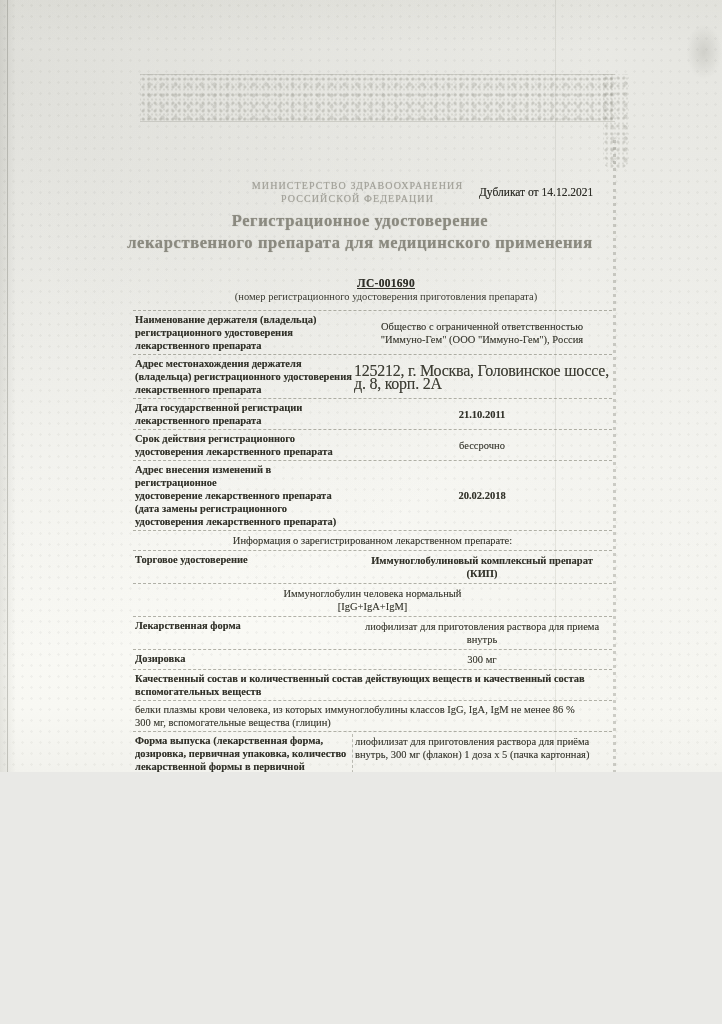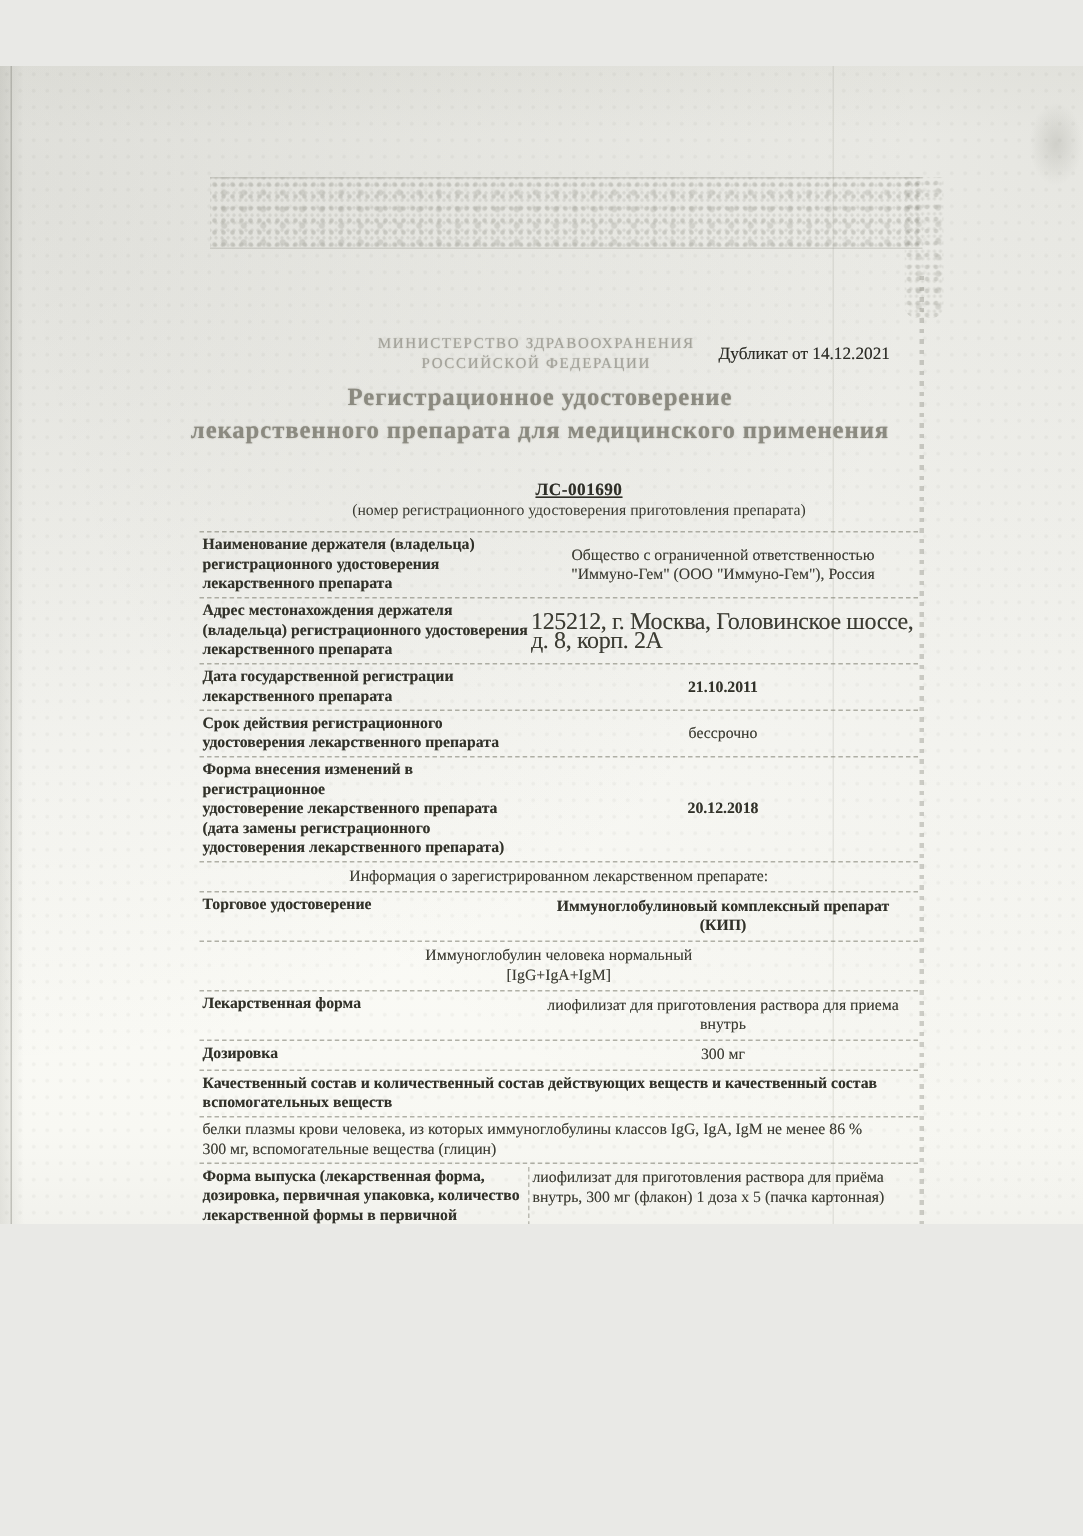--- a/index.html
+++ b/index.html
@@ -10,21 +10,20 @@
     overflow:hidden;
   }
   .page{
     position:relative;width:722px;height:772px;
     background:
       radial-gradient(ellipse at 0px 70px, rgba(110,110,100,.20), transparent 60%),
       radial-gradient(ellipse at 705px 45px, rgba(120,120,110,.16), transparent 70%),
       linear-gradient(90deg, rgba(130,130,120,.16) 0, rgba(130,130,120,0) 16px),
       linear-gradient(180deg,#f4f4ef 0%,#fbfbf7 6%,#fcfcf8 60%,#f8f8f3 92%,#f2f2ed 100%);
     overflow:hidden;
-    margin-top:44px;
   }
   
   .grain{
     position:absolute;inset:0;pointer-events:none;
     background-image:radial-gradient(circle, rgba(95,95,82,.055) 1px, transparent 1.5px);
     background-size:9px 11px;
   }
   .scan-line-left{position:absolute;left:7px;top:0;width:1px;height:100%;background:rgba(105,105,96,.32);}
   .fold-line{position:absolute;left:555px;top:0;width:1px;height:100%;background:rgba(105,105,95,.13);}
 
@@ -162,25 +161,25 @@
       <div class="cell-value v-bold">21.10.2011</div>
     </div>
 
     <div class="row">
       <div class="cell-label">Срок действия регистрационного
 удостоверения лекарственного препарата</div>
       <div class="cell-value">бессрочно</div>
     </div>
 
     <div class="row">
-      <div class="cell-label">Форма внесения изменений в регистрационное
+      <div class="cell-label">Адрес внесения изменений в регистрационное
 удостоверение лекарственного препарата
 (дата замены регистрационного
 удостоверения лекарственного препарата)</div>
-      <div class="cell-value v-bold">20.12.2018</div>
+      <div class="cell-value v-bold">20.02.2018</div>
     </div>
 
     <div class="row row-heading">Информация о зарегистрированном лекарственном препарате:</div>
 
     <div class="row">
       <div class="cell-label">Торговое удостоверение</div>
       <div class="cell-value v-bold">Иммуноглобулиновый комплексный препарат
 (КИП)</div>
     </div>
 

